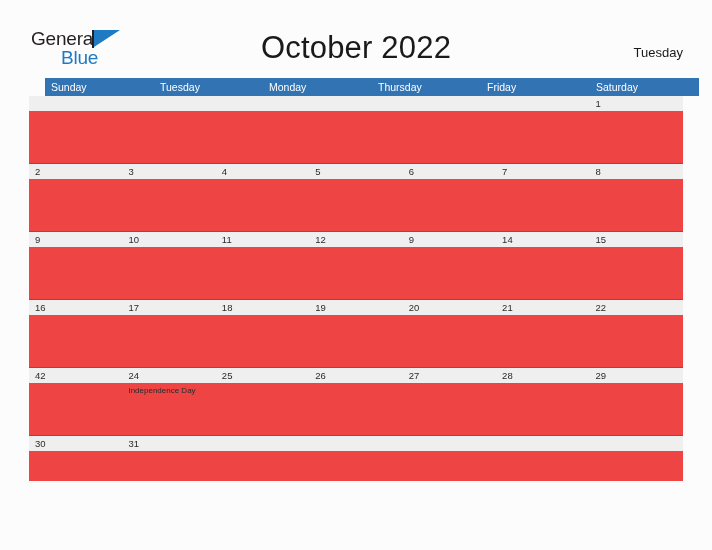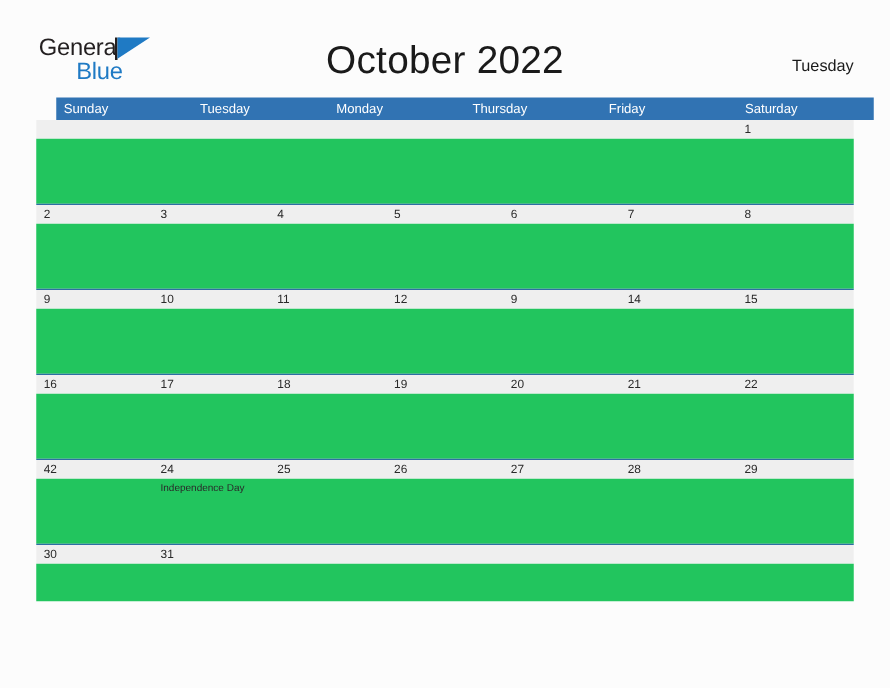--- a/index.html
+++ b/index.html
@@ -111,21 +111,21 @@
   .week-row .band {
     display: flex;
     width: 654px;
     height: 15px;
     background: #efefef;
   }
   .week-row .body {
     display: flex;
     width: 654px;
     height: 52px;
-    background: #22c55e;
+    background: #ef4444;
   }
   .week-row.last .body { height: 30px; }
 
   .daynum {
     flex: 1 1 0;
     font-size: 9.5px;
     color: #2a2a2a;
     line-height: 15px;
     padding-left: 6px;
     white-space: nowrap;

